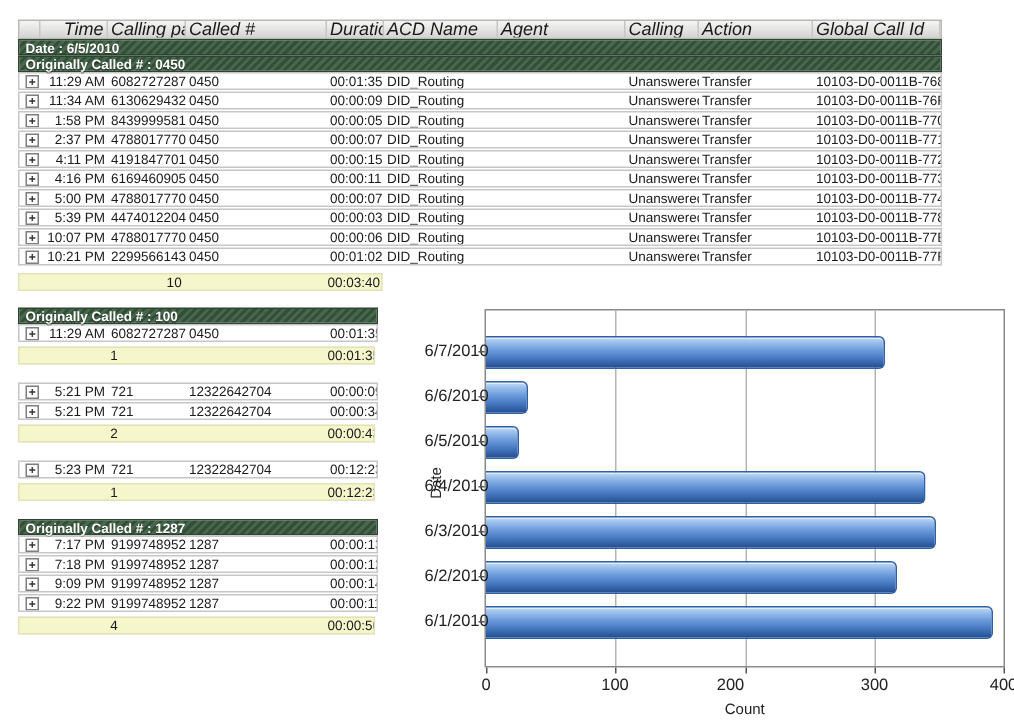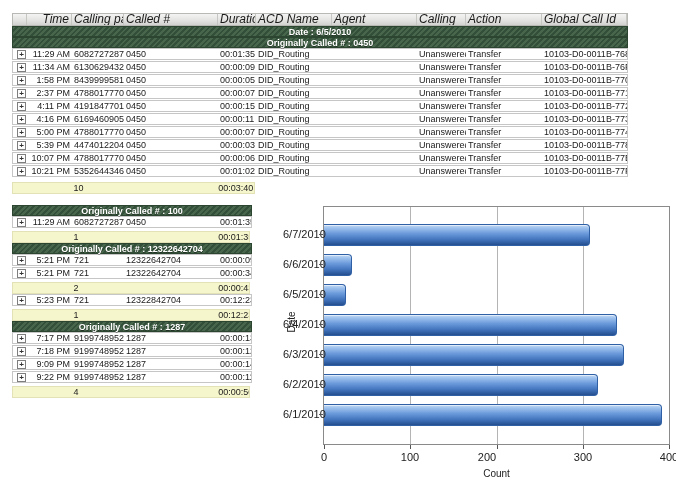--- a/index.html
+++ b/index.html
@@ -16,21 +16,21 @@
     border:1px solid #b8b8b4;width:616px;
   }
   .th{
     font-style:italic;font-size:12px;line-height:11px;box-sizing:border-box;
     padding:0 2px;border-right:1px solid #c6c6c2;white-space:nowrap;overflow:hidden;
   }
   .band{
     width:616px;height:11px;box-sizing:border-box;line-height:11px;
     color:#ffffff;font-weight:bold;font-size:9px;padding:0 4px;white-space:nowrap;
     background:repeating-linear-gradient(135deg,#48664b 0px,#48664b 2px,#344f39 2px,#344f39 4px);
-    border:1px solid #2c4531;text-shadow:0 1px 0 rgba(0,0,0,.35);text-align:center;
+    border:1px solid #2c4531;text-shadow:0 1px 0 rgba(0,0,0,.35);
   }
   .sub .band{width:240px;}
   .row{
     display:flex;height:12px;margin-bottom:1px;box-sizing:border-box;
     background:#ffffff;border:1px solid #c6c6c6;align-items:center;
   }
   .cell{
     font-size:9px;line-height:10px;box-sizing:border-box;padding:0 2px;
     white-space:nowrap;overflow:hidden;
   }
@@ -44,26 +44,26 @@
   .sub .c4{width:33px;padding-right:2px;}
   .expander{
     display:inline-block;width:9px;height:9px;box-sizing:border-box;margin-left:2px;
     border:1px solid #7e7e7e;background:#fdfdfd;color:#333;
     font-size:8px;line-height:7px;text-align:center;font-weight:bold;cursor:pointer;
   }
   .summary{
     display:flex;height:12px;margin-top:5px;box-sizing:border-box;align-items:center;
     background:#f6f6cd;border:1px solid #e2e2b6;width:243px;
   }
-  .summary .count{width:52px;text-align:left;}
+  .summary .count{width:52px;text-align:right;}
   .summary .c4{padding-right:6px;}
   .sub .summary{width:238px;margin-top:3px;}
   .sub .summary .count{text-align:left;}
   .sub .summary .c4{width:33px;padding-right:2px;}
-  .section{}
+  .section{margin-bottom:12px;}
   #subsections{position:absolute;left:0px;top:192px;}
   #main-summary-wrap{margin-top:0;}
   
   #chart{position:absolute;left:283px;top:200px;width:392px;height:285px;background:#fff;}
   #plot{
     position:absolute;left:40px;top:6px;width:345px;height:237px;
     border:1px solid #8a8a8a;background:#ffffff;box-sizing:content-box;
   }
   .gridline{position:absolute;top:0;bottom:0;width:1px;background:#b4b4b4;}
   #bars{position:absolute;left:0;top:17px;right:0;}
@@ -213,21 +213,21 @@
         <div class="cell c4">00:00:06</div>
         <div class="cell c5">DID_Routing</div>
         <div class="cell c6"></div>
         <div class="cell c7">Unanswered</div>
         <div class="cell c8">Transfer</div>
         <div class="cell c9">10103-D0-0011B-77E</div>
       </div>
       <div class="row">
         <div class="cell c0"><span class="expander">+</span></div>
         <div class="cell c1">10:21 PM</div>
-        <div class="cell c2">5352644346</div>
+        <div class="cell c2">2299566143</div>
         <div class="cell c3">0450</div>
         <div class="cell c4">00:01:02</div>
         <div class="cell c5">DID_Routing</div>
         <div class="cell c6"></div>
         <div class="cell c7">Unanswered</div>
         <div class="cell c8">Transfer</div>
         <div class="cell c9">10103-D0-0011B-77F</div>
       </div>
     </div>
   <div id="main-summary-wrap">
@@ -251,21 +251,20 @@
         </div>
         <div class="summary">
           <div class="cell c0"></div>
           <div class="cell c1"></div>
           <div class="cell c2 count">1</div>
           <div class="cell c3"></div>
           <div class="cell c4">00:01:35</div>
         </div>
       </div>
       <div class="section sub">
-        <div class="band">Originally Called # : 12322642704</div>
         <div class="row">
           <div class="cell c0"><span class="expander">+</span></div>
           <div class="cell c1">5:21 PM</div>
           <div class="cell c2">721</div>
           <div class="cell c3">12322642704</div>
           <div class="cell c4">00:00:09</div>
         </div>
         <div class="row">
           <div class="cell c0"><span class="expander">+</span></div>
           <div class="cell c1">5:21 PM</div>

